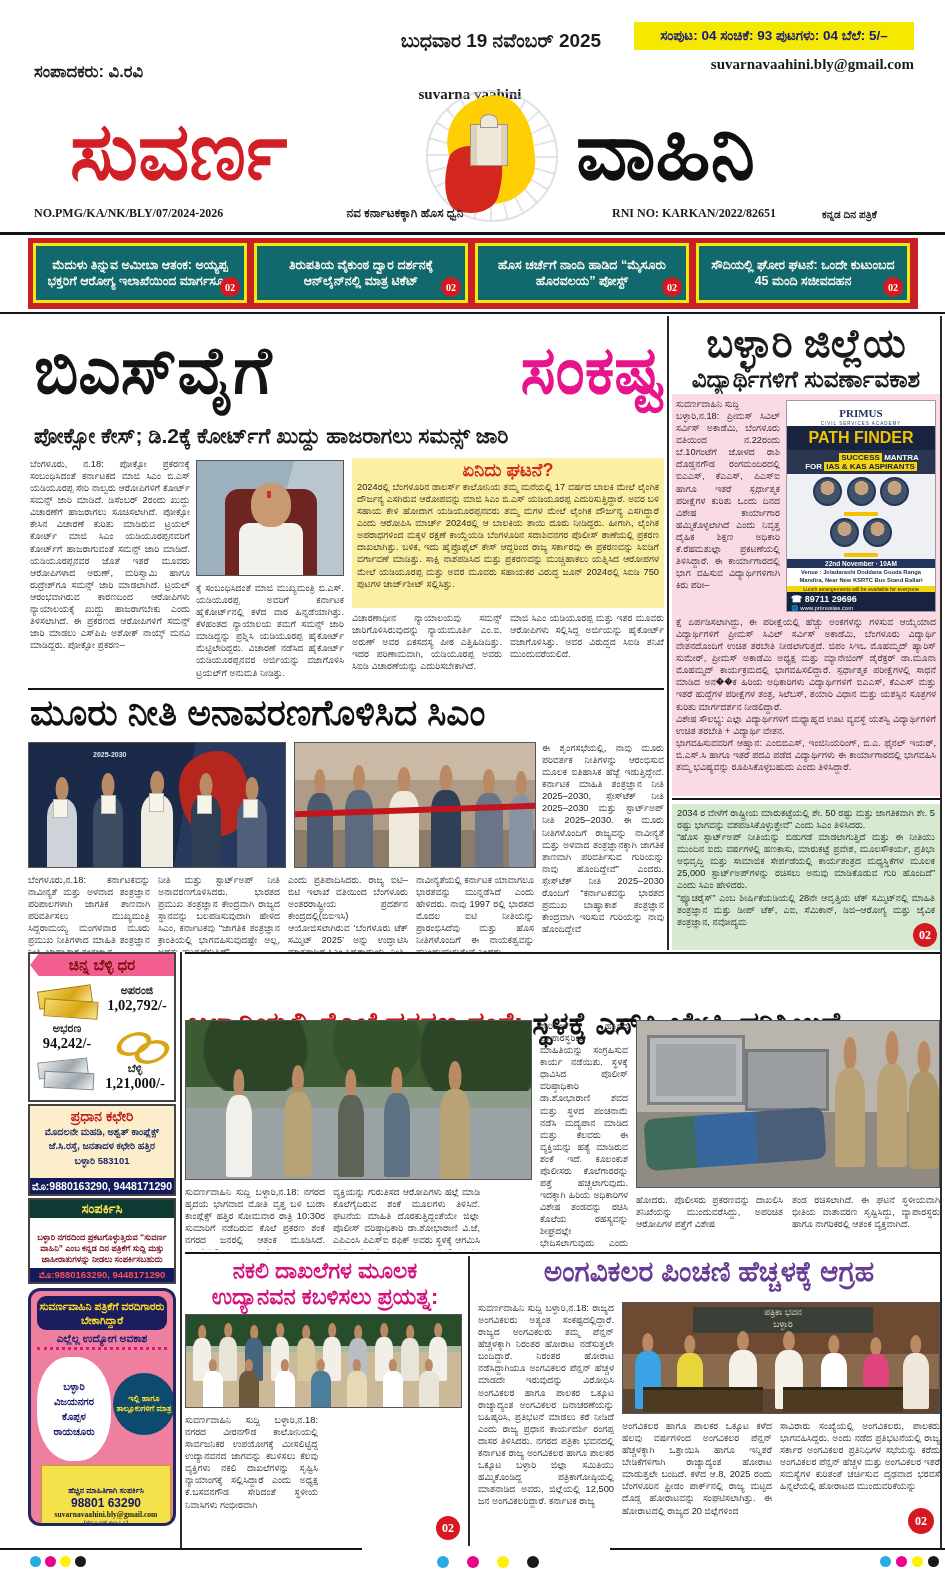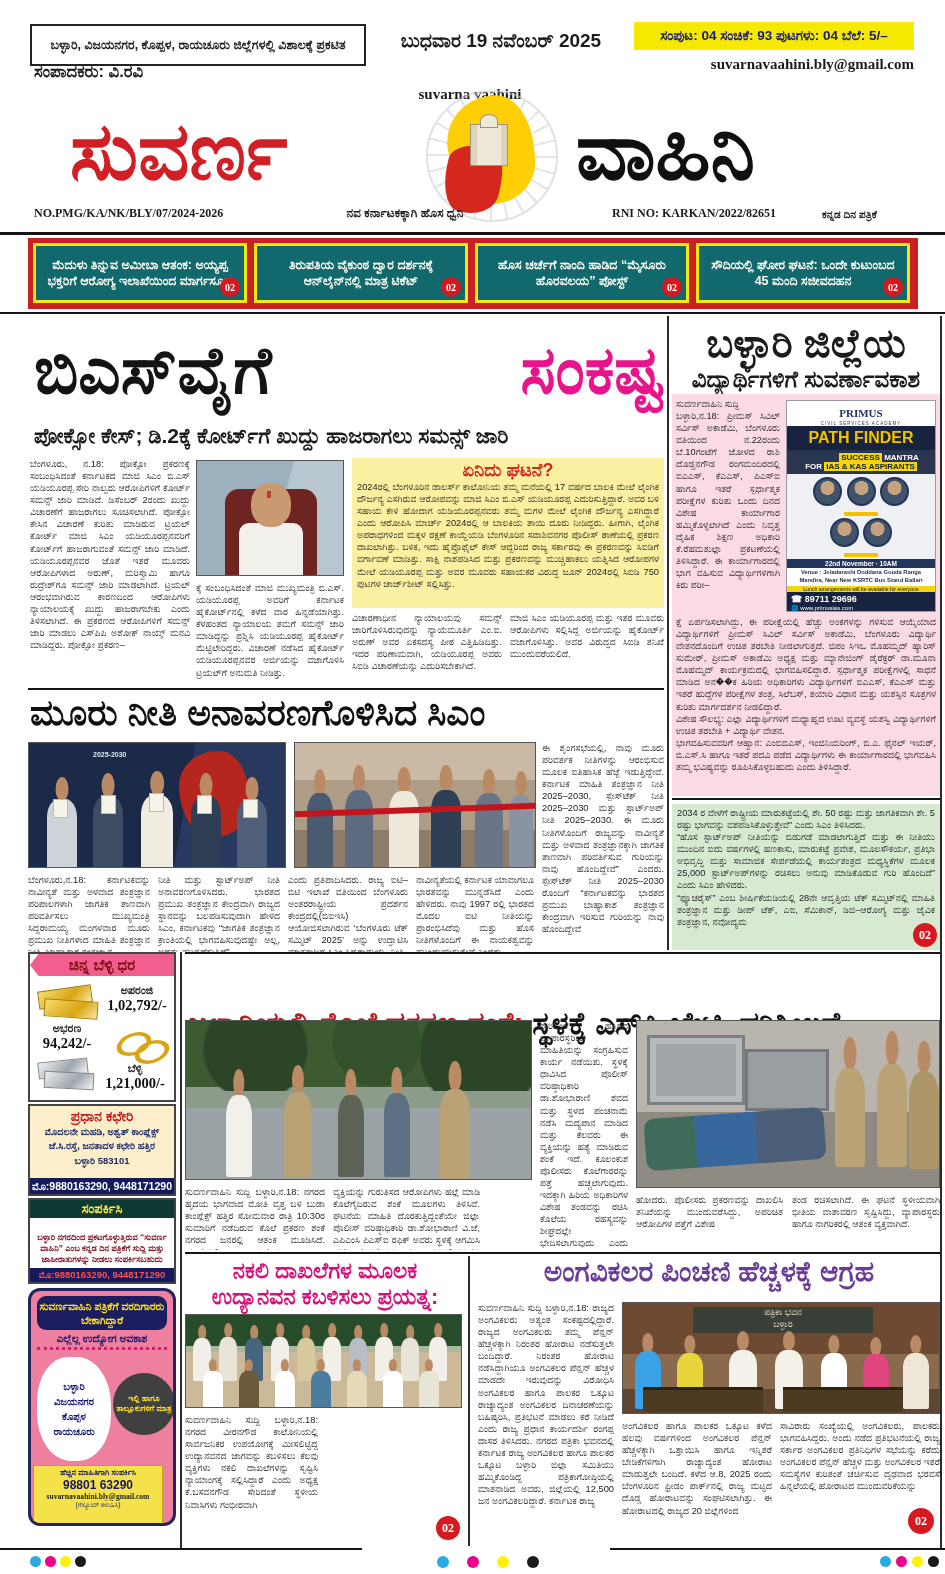--- a/index.html
+++ b/index.html
@@ -32,23 +32,20 @@
   .ad-nameplate{height:4px;background:#f2c200;margin:2px auto 0;width:34px;border-radius:1px;}
   .avatar{width:25px;height:25px;border-radius:50%;background:radial-gradient(circle at 50% 36%,#c7a27e 0 34%,#41536b 35% 100%);border:2px solid #23355c;display:inline-block;}
   .hl{background:#f5d410;color:#15213f;padding:0 2px;}
   .dotline{border-top:3px dotted #e0157a;}
 </style>
 </head>
 <body>
 
 <div id="page">
 
-  <div class="abs" style="left:30px;top:24px;width:332px;height:38px;border:2px solid #222;display:flex;align-items:center;justify-content:center;">
-    <span class="b" style="font-size:12.5px;">ಬಳ್ಳಾರಿ, ವಿಜಯನಗರ, ಕೊಪ್ಪಳ, ರಾಯಚೂರು ಜಿಲ್ಲೆಗಳಲ್ಲಿ ವಿಶಾಲಕ್ಕೆ ಪ್ರಕಟಿತ</span>
-  </div>
   <div class="abs b c" style="left:368px;top:30px;width:266px;font-size:19px;">ಬುಧವಾರ 19 ನವೆಂಬರ್ 2025</div>
   <div class="abs b c" style="left:634px;top:22px;width:280px;height:28px;background:#f6e900;color:#19197a;font-size:13.5px;line-height:28px;">ಸಂಪುಟ: 04 ಸಂಚಿಕೆ: 93 ಪುಟಗಳು: 04 ಬೆಲೆ: 5/–</div>
   <div class="abs b serif" style="left:650px;top:56px;width:264px;font-size:15px;text-align:right;">suvarnavaahini.bly@gmail.com</div>
   <div class="abs b" style="left:34px;top:62px;width:220px;font-size:16.5px;">ಸಂಪಾದಕರು: ವಿ.ರವಿ</div>
 
   <div class="abs b serif c" style="left:320px;top:86px;width:300px;font-size:15px;">suvarna vaahini</div>
   <div class="abs b" style="left:34px;top:96px;width:400px;height:112px;font-size:80px;line-height:112px;color:#d21f26;white-space:nowrap;margin-left:36px;">ಸುವರ್ಣ</div>
   <div class="abs" style="left:418px;top:90px;width:154px;height:128px;">
     <div class="abs" style="left:8px;top:0;width:128px;height:128px;border-radius:50%;border:2px solid #c4cad4;background:repeating-conic-gradient(#ccd2db 0deg 2deg,transparent 2deg 15deg);opacity:.55;"></div>
     <div class="abs" style="left:30px;top:6px;width:86px;height:108px;background:#ffcf05;border-radius:58% 42% 52% 48%/45% 52% 40% 60%;transform:rotate(-6deg);"></div>
@@ -243,22 +240,22 @@
   <div class="abs" style="left:28px;top:1288px;width:148px;height:238px;border:3px solid #23255e;border-radius:12px;background:#ef7f9e;box-sizing:border-box;overflow:hidden;">
     <div class="c b" style="margin:5px 6px 2px;background:#1b1d5e;color:#ffe227;font-size:10.5px;line-height:1.35;border-radius:9px;padding:3px 2px;">ಸುವರ್ಣವಾಹಿನಿ ಪತ್ರಿಕೆಗೆ ವರದಿಗಾರರು ಬೇಕಾಗಿದ್ದಾರೆ</div>
     <div class="c b" style="font-size:10.5px;color:#14166b;">ಎಲ್ಲೆಲ್ಲ ಉದ್ಯೋಗ ಅವಕಾಶ</div>
     <div class="dotline" style="margin:2px 6px;"></div>
     <div class="abs" style="left:6px;top:66px;width:74px;height:104px;background:#fff;border-radius:42% 46% 44% 46%;display:flex;flex-direction:column;align-items:center;justify-content:center;gap:3px;">
       <div class="b" style="font-size:10px;color:#14166b;">ಬಳ್ಳಾರಿ</div>
       <div class="b" style="font-size:10px;color:#14166b;">ವಿಜಯನಗರ</div>
       <div class="b" style="font-size:10px;color:#14166b;">ಕೊಪ್ಪಳ</div>
       <div class="b" style="font-size:10px;color:#14166b;">ರಾಯಚೂರು</div>
     </div>
-    <div class="abs c b" style="left:82px;top:82px;width:62px;height:62px;background:#404040;color:#ffe227;font-size:8px;border-radius:50%;display:flex;align-items:center;justify-content:center;padding:3px;box-sizing:border-box;line-height:1.3;">ಇಲ್ಲಿ ಹಾಗೂ ತಾಲ್ಲೂಕುಗಳಿಗೆ ಮಾತ್ರ</div>
-    <div class="abs c" style="left:2px;top:174px;width:130px;height:72px;background:#f5e24a;border:1px solid #b9a612;padding-top:2px;box-sizing:border-box;">
+    <div class="abs c b" style="left:82px;top:82px;width:62px;height:62px;background:#0c4a6e;color:#ffe227;font-size:8px;border-radius:50%;display:flex;align-items:center;justify-content:center;padding:3px;box-sizing:border-box;line-height:1.3;">ಇಲ್ಲಿ ಹಾಗೂ ತಾಲ್ಲೂಕುಗಳಿಗೆ ಮಾತ್ರ</div>
+    <div class="abs c" style="left:10px;top:174px;width:130px;height:72px;background:#f5e24a;border:1px solid #b9a612;padding-top:20px;box-sizing:border-box;">
       <div class="b" style="font-size:7.8px;color:#14166b;">ಹೆಚ್ಚಿನ ಮಾಹಿತಿಗಾಗಿ ಸಂಪರ್ಕಿಸಿ</div>
       <div class="b" style="font-size:12px;color:#14166b;">98801 63290</div>
       <div class="b serif" style="font-size:7.6px;color:#222;">suvarnavaahini.bly@gmail.com</div>
       <div style="font-size:6.8px;color:#14166b;">(ರೆಸ್ಯೂಮ್ ಕಳುಹಿಸಿ)</div>
     </div>
   </div>
 
   <div class="abs hrule" style="left:185px;top:952px;width:755px;height:2px;"></div>
   <div class="abs b" style="left:188px;top:958px;width:750px;font-size:31px;white-space:nowrap;margin-top:48px;">
     <span style="color:#c21a1a;">ಬಳ್ಳಾರಿಯಲ್ಲಿ ಕೊಲೆ ಪ್ರಕರಣ ಶಂಕೆ;</span>

